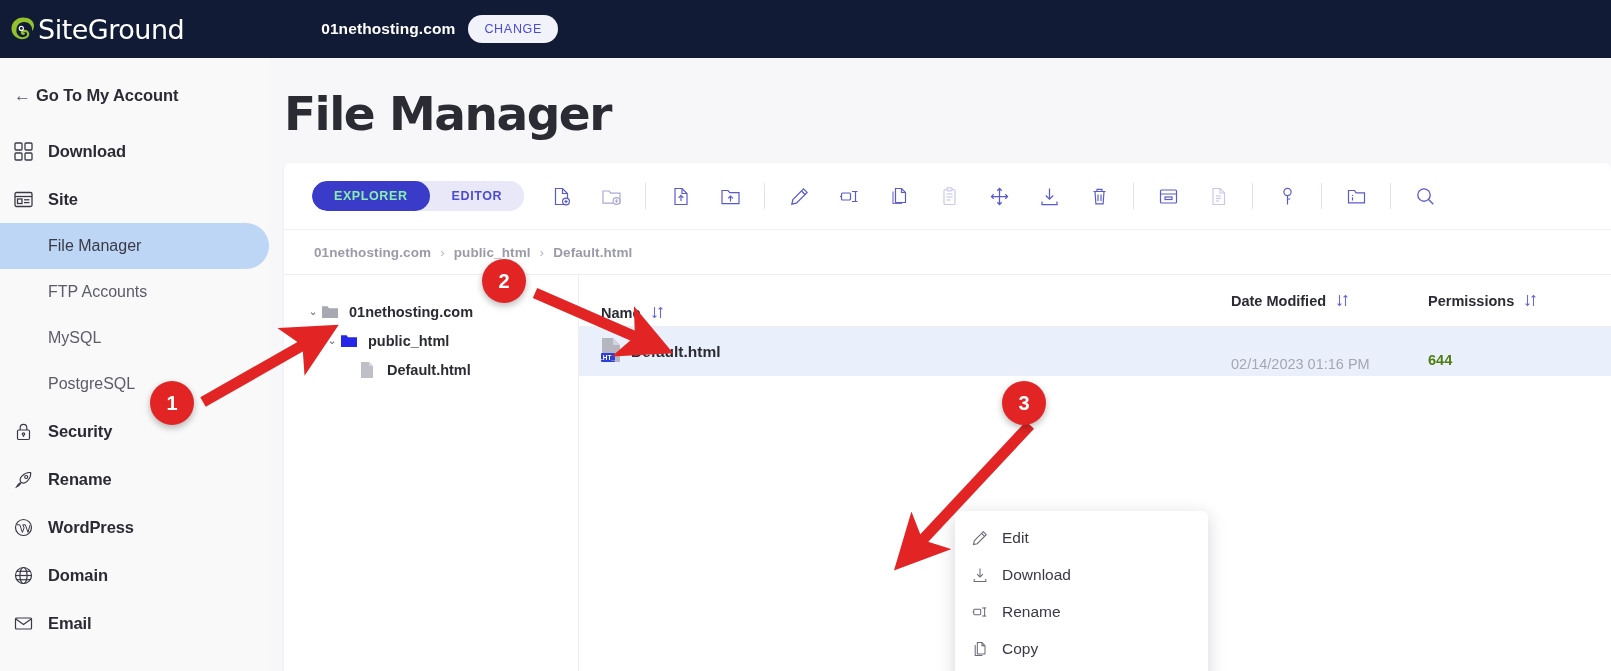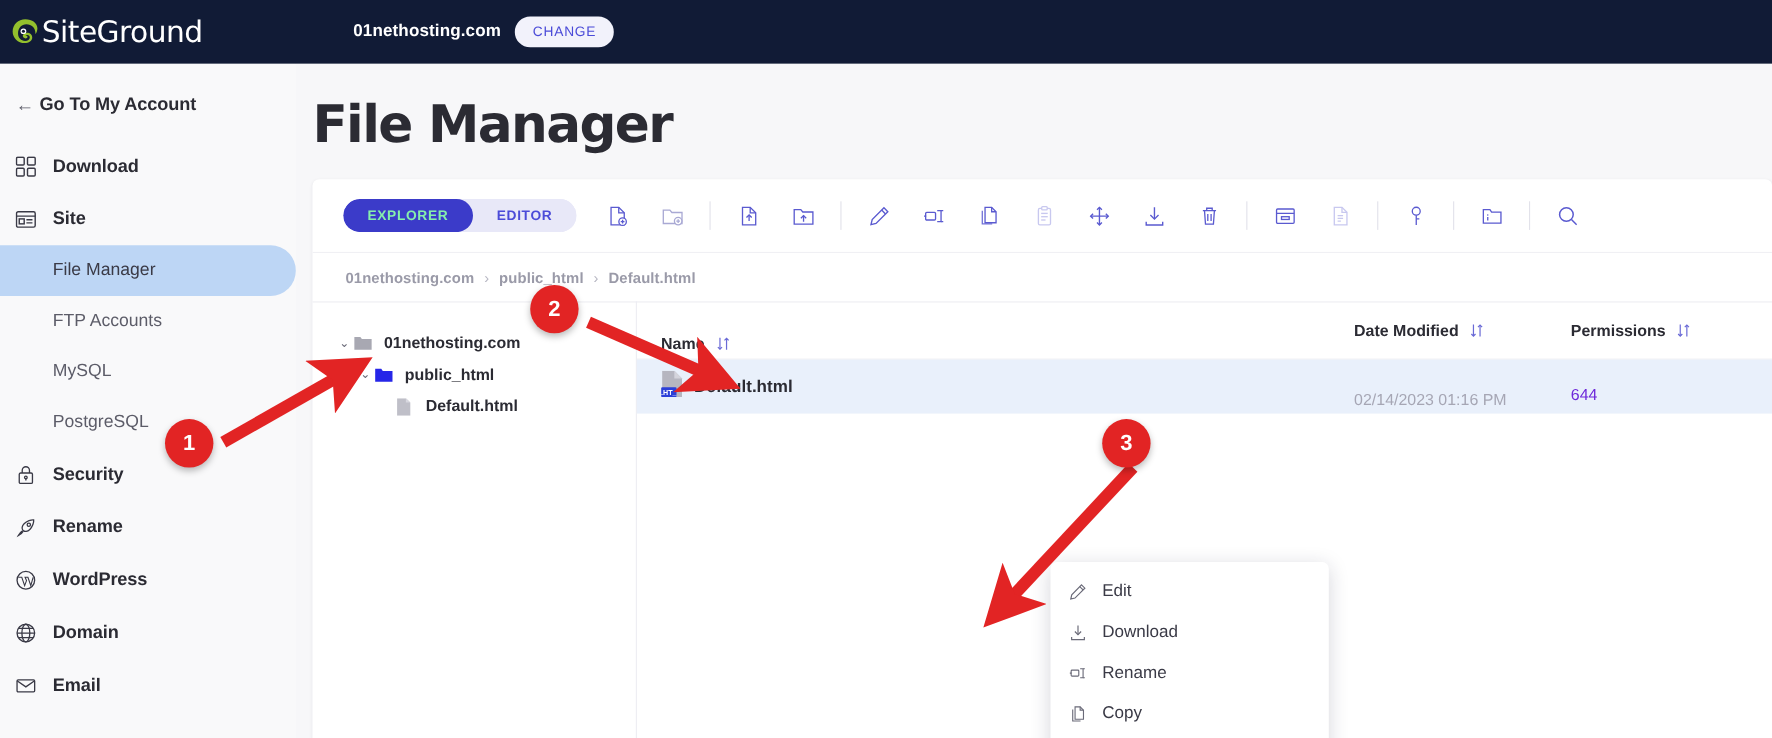--- a/index.html
+++ b/index.html
@@ -184,21 +184,21 @@
   }
   .fname {
     width: 630px; display: flex; align-items: center;
     font-size: 15.5px; font-weight: 700; color: #2b2b33;
   }
   .fname .ficon { width: 30px; flex: 0 0 30px; }
   .fdate {
     width: 197px; font-size: 14.5px; color: #a6a6b4; font-weight: 400; margin-top: 25px;
   }
   .fperm {
-    width: 140px; font-size: 14.5px; color: #6d28d9; font-weight: 400; margin-top: 17px;
+    width: 140px; font-size: 14.5px; color: #4d7c0f; font-weight: 700; margin-top: 17px;
   }
 
   
   .ctxmenu {
     position: absolute; left: 671px; top: 348px;
     width: 253px;
     background: #ffffff;
     border-radius: 6px;
     box-shadow: 0 4px 18px rgba(30,30,60,0.18);
     padding: 8px 0 10px 0;

